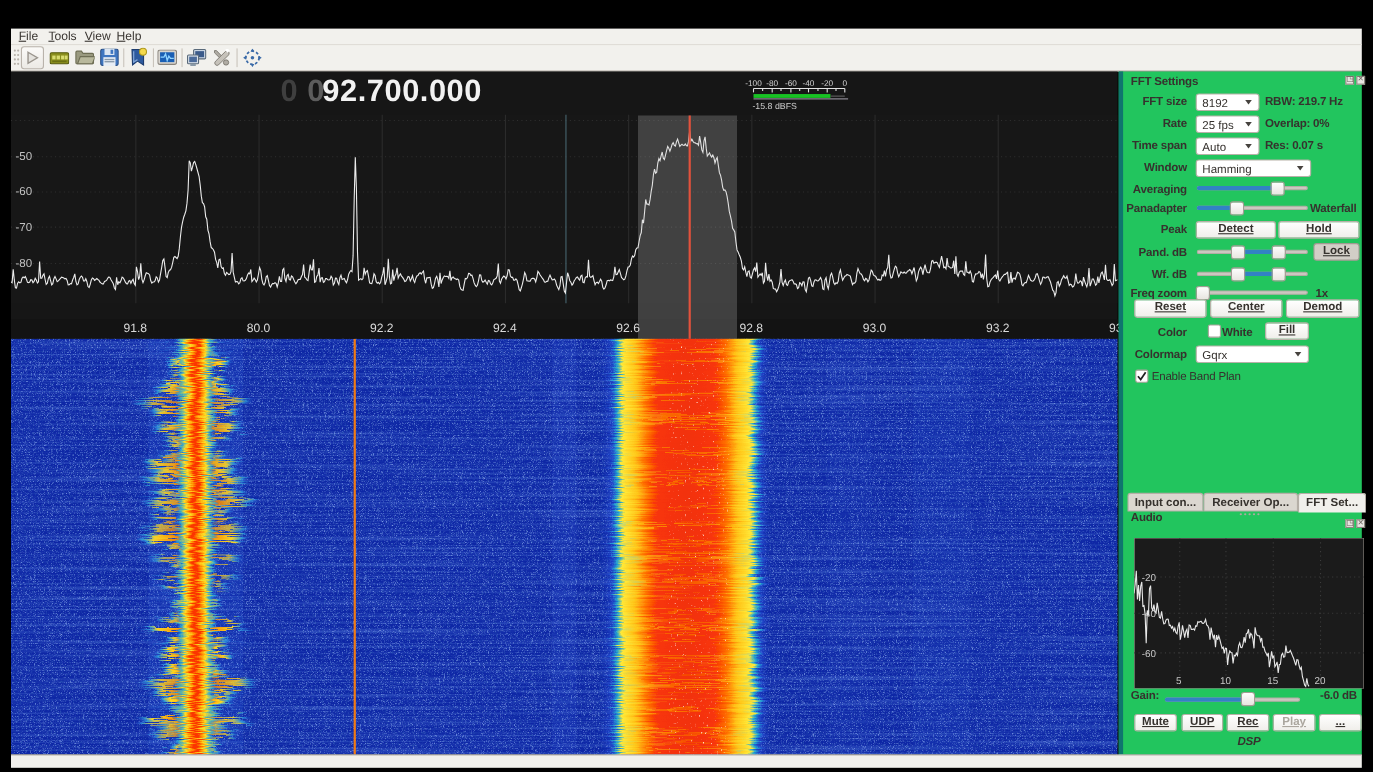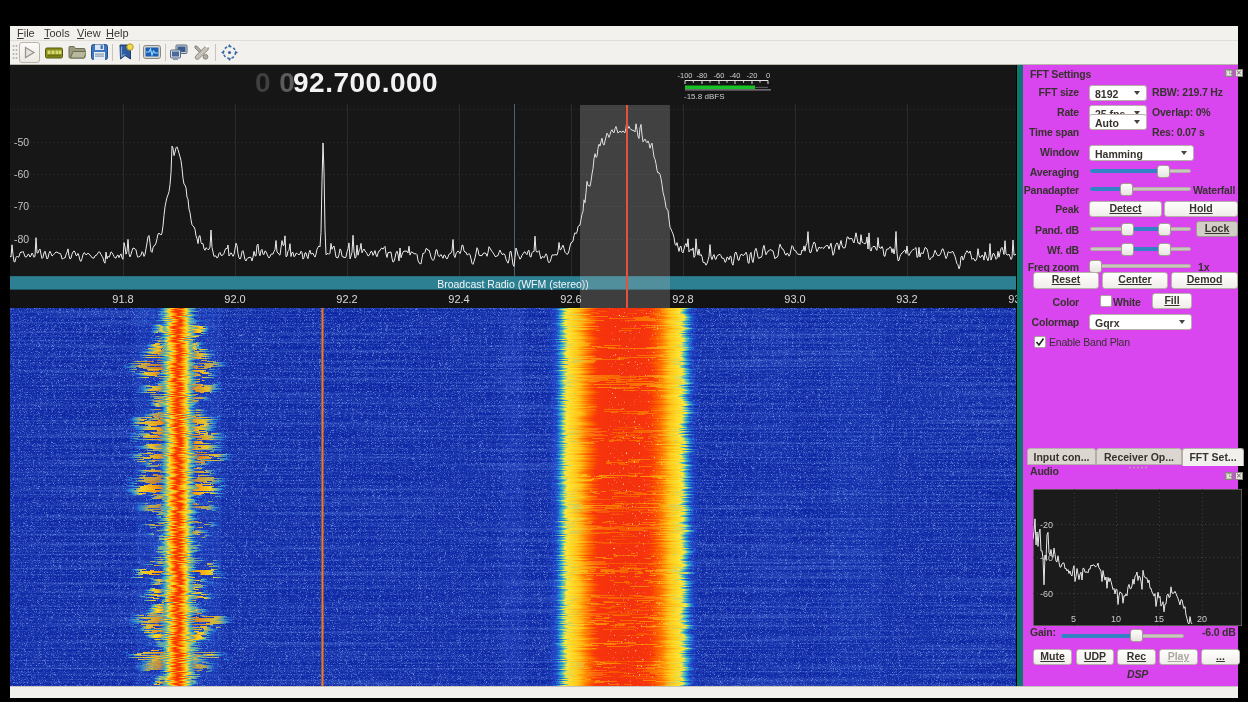--- a/index.html
+++ b/index.html
@@ -37,25 +37,25 @@
   
   #fscale { position:absolute; left:0; top:225px; width:1006px; height:28px; background:#131313; }
   .fl { position:absolute; top:3px; color:#dadada; font-size:11px; transform:translateX(-50%); }
   
   #wf { position:absolute; left:0; top:243px; width:1006px; height:378px; }
   
   #fover { position:absolute; left:570px; top:40px; width:90px; height:203px;
     background:rgba(190,190,190,0.25); }
   #redline { position:absolute; left:616px; top:40px; width:2px; height:203px; background:#e2523c; }
   
-  #panel { position:absolute; left:1007px; top:65px; width:221px; height:621px; background:#d946ef;
-    border-left:6px solid #0f766e; font-size:11px; color:#36322e; }
+  #panel { position:absolute; left:1007px; top:65px; width:221px; height:621px; background:#22c55e;
+    border-left:4px solid #0f766e; font-size:11px; color:#36322e; }
   .lbl { position:absolute; font-weight:bold; color:#36322e; white-space:nowrap; font-size:10.5px; letter-spacing:-0.2px; }
   .combo { position:absolute; background:#fff; border:1px solid #b8b1a8; border-radius:3px;
-    font-weight:bold; font-size:10.5px; color:#36322e; padding:1.5px 0 0 5px; }
+    font-weight:normal; font-size:10.5px; color:#36322e; padding:1.5px 0 0 5px; }
   .combo .arr { position:absolute; right:6px; top:5px; width:0; height:0;
     border-left:3.5px solid transparent; border-right:3.5px solid transparent; border-top:4px solid #46423e; }
   .btn { position:absolute; background:linear-gradient(#ffffff,#f0eeea); border:1px solid #b8b1a8;
     border-radius:3px; font-weight:bold; font-size:10.5px; color:#36322e; text-align:center;text-decoration:underline; }
   .groove { position:absolute; height:4px; background:#cbc7c0; border-radius:2px;
     border:1px solid #b3ada5; }
   .gfill { position:absolute; height:4px; background:#3282c4; border-radius:2px; }
   .handle { position:absolute; width:13px; height:13px; background:linear-gradient(#fdfdfd,#e8e5e0);
     border:1px solid #a39d94; border-radius:3px; }
   .cb { position:absolute; width:12px; height:12px; background:#fff; border:1px solid #aaa49b;
@@ -217,26 +217,23 @@
 </g>
 <path d="M504.5 0 V172" stroke="#47656f" stroke-width="1"></path>
 <g font-size="10.5" fill="#c2c2c2" font-family="Liberation Sans, sans-serif">
   <text x="4" y="41.5">-50</text>
   <text x="4" y="73.5">-60</text>
   <text x="4" y="106">-70</text>
   <text x="4" y="138.5">-80</text>
 </g>
 <polyline points="0,152.2 1,153.0 2,140.8 3,150.5 4,157.7 5,157.9 6,153.5 7,152.2 8,153.2 9,152.7 10,149.0 11,147.8 12,148.5 13,147.4 14,149.7 15,152.7 16,153.0 17,152.4 18,150.3 19,150.5 20,153.0 21,151.8 22,149.0 23,150.6 24,153.3 25,152.2 26,133.7 27,148.9 28,148.9 29,146.3 30,145.0 31,150.1 32,154.5 33,153.5 34,149.0 35,147.2 36,151.1 37,155.0 38,153.9 39,149.4 40,147.3 41,149.5 42,152.0 43,151.3 44,150.2 45,149.1 46,148.0 47,148.2 48,148.7 49,149.5 50,149.2 51,150.9 52,154.9 53,154.8 54,153.8 55,154.0 56,150.6 57,148.3 58,144.9 59,151.9 60,155.0 61,154.2 62,150.1 63,148.0 64,146.9 65,148.1 66,151.5 67,151.5 68,149.4 69,152.1 70,156.5 71,157.4 72,154.5 73,150.6 74,148.7 75,149.3 76,150.9 77,150.1 78,149.2 79,150.1 80,150.9 81,152.6 82,153.4 83,154.1 84,154.1 85,151.8 86,151.4 87,150.7 88,148.7 89,147.8 90,148.3 91,150.6 92,152.2 93,154.0 94,157.8 95,159.2 96,148.1 97,154.9 98,152.2 99,153.2 100,151.1 101,147.9 102,148.6 103,150.3 104,152.5 105,153.9 106,154.1 107,151.6 108,151.0 109,153.6 110,151.3 111,149.9 112,153.8 113,155.3 114,138.6 115,142.8 116,150.2 117,147.4 118,135.4 119,149.8 120,152.9 121,150.4 122,146.7 123,144.0 124,144.4 125,144.8 126,145.9 127,151.0 128,153.4 129,152.4 130,152.4 131,151.2 132,147.7 133,148.7 134,152.4 135,150.5 136,144.7 137,139.0 138,132.9 139,131.5 140,138.8 141,147.4 142,148.4 143,143.7 144,141.7 145,141.2 146,139.1 147,134.7 148,130.0 149,129.2 150,130.1 151,131.1 152,129.0 153,121.8 154,111.5 155,102.7 156,97.8 157,93.5 158,90.8 159,87.7 160,80.7 161,68.7 162,42.1 163,44.1 164,51.6 165,48.0 166,43.8 167,42.8 168,45.7 169,49.2 170,52.8 171,56.5 172,64.3 173,74.3 174,80.2 175,81.1 176,83.9 177,93.1 178,95.3 179,105.2 180,108.5 181,115.7 182,120.9 183,121.9 184,123.0 185,125.3 186,131.8 187,134.5 188,139.6 189,132.2 190,131.6 191,138.4 192,140.0 193,139.5 194,144.7 195,146.3 196,143.7 197,144.5 198,145.7 199,145.3 200,143.0 201,126.0 202,143.4 203,148.0 204,152.4 205,151.9 206,152.1 207,154.1 208,153.1 209,149.4 210,148.4 211,151.3 212,151.4 213,150.8 214,149.3 215,146.0 216,144.3 217,144.9 218,141.0 219,152.0 220,150.7 221,148.8 222,150.2 223,152.3 224,150.5 225,145.1 226,139.2 227,141.7 228,149.7 229,153.8 230,155.1 231,152.9 232,147.7 233,146.6 234,150.9 235,155.6 236,157.0 237,154.7 238,153.6 239,153.9 240,153.0 241,153.6 242,156.9 243,153.2 244,147.3 245,151.8 246,151.9 247,141.5 248,140.1 249,149.2 250,151.8 251,146.5 252,145.4 253,150.2 254,150.5 255,146.9 256,147.6 257,150.1 258,152.4 259,154.0 260,152.5 261,150.3 262,150.0 263,150.1 264,147.4 265,145.6 266,136.5 267,148.1 268,148.8 269,150.4 270,151.1 271,143.8 272,136.6 273,141.2 274,141.3 275,131.8 276,152.7 277,152.1 278,147.2 279,146.2 280,139.7 281,152.5 282,148.6 283,148.4 284,152.7 285,152.0 286,149.3 287,149.3 288,150.4 289,150.5 290,150.1 291,147.2 292,148.7 293,155.1 294,153.6 295,148.8 296,148.9 297,152.6 298,154.6 299,148.5 300,146.2 301,150.1 302,149.6 303,149.2 304,151.6 305,153.1 306,150.1 307,145.3 308,143.3 309,141.9 310,142.9 311,128.4 312,76.8 313,39.0 314,67.1 315,125.2 316,150.7 317,150.0 318,149.3 319,150.3 320,149.2 321,139.4 322,145.3 323,142.9 324,142.0 325,147.0 326,153.1 327,153.7 328,153.8 329,150.5 330,144.9 331,146.5 332,152.1 333,153.4 334,152.7 335,154.0 336,152.8 337,147.9 338,144.8 339,138.9 340,154.9 341,151.9 342,148.3 343,131.3 344,147.2 345,154.1 346,153.4 347,141.1 348,151.2 349,147.0 350,145.1 351,139.4 352,148.8 353,146.5 354,145.0 355,147.0 356,148.2 357,149.7 358,151.9 359,151.5 360,149.7 361,147.3 362,147.7 363,151.4 364,149.4 365,146.6 366,150.9 367,152.8 368,149.1 369,146.9 370,146.5 371,144.6 372,144.0 373,145.2 374,143.5 375,142.4 376,149.8 377,153.5 378,148.6 379,148.6 380,148.2 381,148.1 382,154.3 383,158.1 384,157.4 385,153.8 386,148.9 387,147.2 388,150.3 389,156.9 390,144.0 391,153.7 392,150.5 393,148.2 394,146.9 395,147.3 396,147.1 397,147.3 398,149.0 399,142.2 400,151.1 401,148.4 402,147.8 403,149.1 404,149.4 405,150.1 406,149.5 407,150.6 408,156.4 409,158.8 410,159.6 411,159.9 412,154.3 413,149.2 414,149.5 415,148.3 416,144.6 417,144.7 418,146.3 419,146.1 420,149.0 421,153.2 422,155.2 423,156.5 424,155.3 425,151.3 426,145.8 427,145.9 428,151.1 429,152.5 430,151.9 431,150.5 432,152.5 433,154.3 434,151.0 435,151.4 436,154.2 437,155.0 438,153.0 439,150.2 440,149.7 441,149.0 442,146.8 443,135.5 444,151.5 445,153.5 446,149.8 447,148.1 448,147.0 449,147.8 450,149.6 451,146.7 452,141.1 453,141.4 454,146.9 455,148.2 456,148.2 457,150.8 458,150.7 459,149.5 460,150.8 461,154.7 462,159.3 463,160.4 464,157.4 465,153.8 466,149.2 467,143.7 468,145.9 469,151.2 470,151.5 471,151.6 472,151.7 473,149.5 474,149.0 475,149.1 476,149.6 477,152.3 478,148.5 479,142.7 480,144.1 481,146.0 482,147.4 483,148.9 484,150.2 485,152.4 486,152.6 487,151.8 488,151.6 489,148.4 490,146.1 491,148.5 492,150.4 493,150.3 494,149.6 495,151.1 496,155.2 497,157.3 498,159.2 499,156.0 500,147.7 501,147.3 502,153.8 503,160.6 504,162.4 505,153.2 506,144.0 507,146.9 508,151.2 509,152.6 510,155.2 511,153.9 512,151.2 513,149.9 514,148.2 515,147.8 516,149.5 517,150.7 518,147.0 519,146.3 520,152.7 521,153.0 522,148.7 523,147.5 524,147.8 525,132.2 526,147.2 527,148.1 528,147.7 529,146.6 530,151.1 531,154.8 532,152.9 533,152.5 534,153.8 535,152.0 536,149.8 537,151.7 538,157.1 539,158.8 540,157.8 541,154.9 542,151.1 543,150.8 544,151.3 545,150.5 546,150.8 547,151.1 548,147.7 549,138.5 550,145.7 551,145.6 552,143.2 553,141.1 554,144.5 555,148.2 556,149.4 557,150.3 558,149.8 559,146.8 560,142.0 561,138.7 562,138.5 563,137.0 564,131.6 565,128.7 566,129.8 567,128.1 568,122.9 569,121.4 570,121.2 571,115.4 572,110.2 573,107.4 574,95.8 575,98.8 576,88.7 577,77.3 578,81.6 579,81.5 580,82.4 581,77.3 582,70.0 583,64.5 584,54.9 585,49.7 586,53.4 587,52.5 588,44.2 589,40.2 590,42.1 591,37.7 592,34.2 593,39.8 594,41.1 595,37.0 596,33.0 597,29.1 598,30.8 599,33.4 600,30.6 601,27.2 602,25.7 603,28.1 604,28.8 605,24.7 606,22.5 607,25.9 608,29.1 609,27.9 610,27.2 611,28.1 612,28.2 613,26.9 614,28.4 615,28.6 616,24.3 617,14.8 618,24.4 619,22.5 620,24.5 621,25.7 622,25.8 623,26.7 624,26.6 625,28.0 626,19.8 627,25.5 628,32.3 629,34.5 630,24.0 631,20.4 632,30.7 633,37.9 634,36.4 635,35.0 636,37.3 637,38.8 638,36.9 639,39.4 640,44.2 641,41.0 642,39.1 643,46.1 644,53.0 645,55.3 646,59.7 647,66.3 648,69.0 649,68.7 650,70.2 651,74.6 652,80.7 653,88.2 654,92.2 655,96.8 656,103.5 657,105.0 658,106.8 659,115.7 660,123.2 661,125.1 662,127.6 663,129.9 664,133.4 665,140.1 666,141.4 667,138.6 668,143.3 669,147.4 670,142.8 671,142.2 672,147.8 673,148.9 674,145.1 675,141.2 676,139.5 677,142.9 678,134.7 679,147.9 680,146.5 681,145.1 682,146.4 683,143.9 684,153.4 685,151.8 686,134.8 687,146.4 688,151.1 689,145.1 690,151.6 691,150.5 692,152.6 693,158.2 694,158.7 695,158.8 696,161.2 697,159.5 698,156.4 699,152.4 700,140.6 701,152.7 702,155.6 703,152.3 704,150.6 705,154.8 706,155.4 707,152.2 708,151.1 709,150.7 710,150.3 711,151.7 712,154.2 713,154.1 714,154.6 715,158.3 716,157.5 717,153.0 718,153.7 719,155.8 720,152.3 721,152.4 722,159.3 723,161.2 724,154.9 725,148.8 726,148.1 727,151.1 728,155.9 729,156.4 730,152.3 731,150.4 732,150.6 733,151.4 734,151.2 735,150.0 736,148.3 737,150.8 738,158.7 739,159.3 740,150.5 741,148.4 742,155.7 743,158.5 744,152.8 745,146.2 746,144.3 747,148.0 748,153.1 749,154.6 750,153.1 751,153.7 752,151.7 753,144.2 754,141.3 755,146.5 756,150.8 757,148.9 758,147.1 759,146.8 760,145.5 761,145.9 762,146.5 763,147.0 764,151.0 765,154.8 766,153.3 767,153.4 768,152.0 769,144.3 770,140.2 771,142.7 772,144.8 773,145.0 774,146.9 775,150.0 776,151.2 777,149.1 778,149.8 779,152.2 780,150.5 781,145.8 782,141.6 783,142.6 784,146.0 785,146.7 786,147.1 787,149.2 788,150.6 789,149.9 790,150.8 791,150.4 792,146.0 793,146.8 794,141.9 795,147.2 796,141.2 797,139.3 798,127.6 799,144.5 800,148.7 801,148.4 802,144.3 803,140.6 804,138.0 805,138.9 806,144.1 807,147.6 808,145.6 809,143.1 810,143.9 811,144.2 812,143.3 813,144.3 814,144.2 815,142.5 816,142.1 817,141.1 818,142.0 819,144.9 820,142.1 821,139.2 822,145.3 823,151.3 824,149.1 825,143.1 826,140.5 827,138.9 828,140.8 829,145.6 830,140.5 831,136.5 832,141.5 833,143.7 834,143.9 835,143.9 836,139.9 837,133.4 838,132.8 839,135.2 840,134.6 841,134.3 842,134.7 843,137.2 844,139.0 845,133.9 846,128.8 847,133.8 848,139.3 849,138.7 850,140.4 851,130.7 852,138.3 853,138.5 854,139.6 855,139.6 856,139.1 857,133.0 858,145.0 859,128.9 860,145.2 861,147.1 862,143.6 863,142.5 864,142.5 865,142.5 866,145.4 867,146.3 868,133.6 869,143.3 870,143.6 871,144.5 872,142.5 873,144.9 874,151.9 875,152.3 876,147.2 877,145.0 878,145.1 879,144.5 880,142.8 881,143.5 882,148.7 883,144.7 884,150.0 885,144.7 886,127.5 887,149.2 888,156.7 889,156.3 890,152.4 891,150.3 892,149.0 893,148.2 894,146.8 895,146.0 896,149.5 897,142.0 898,150.2 899,151.5 900,149.4 901,147.9 902,146.7 903,145.4 904,145.5 905,144.4 906,143.6 907,153.4 908,152.8 909,143.4 910,153.0 911,149.1 912,148.8 913,149.8 914,146.7 915,143.5 916,143.9 917,145.0 918,148.7 919,154.8 920,155.8 921,153.8 922,152.8 923,152.9 924,149.8 925,146.3 926,148.5 927,150.8 928,151.5 929,151.7 930,150.8 931,148.7 932,145.3 933,144.8 934,147.7 935,151.4 936,154.5 937,152.5 938,148.1 939,147.9 940,148.9 941,148.5 942,147.7 943,147.6 944,150.1 945,152.4 946,156.1 947,159.8 948,160.8 949,164.9 950,162.0 951,152.9 952,152.0 953,156.1 954,154.2 955,150.2 956,148.6 957,146.7 958,148.6 959,149.0 960,147.0 961,151.2 962,155.4 963,154.4 964,154.8 965,156.9 966,156.4 967,153.8 968,144.7 969,151.6 970,153.5 971,153.0 972,151.2 973,151.9 974,156.1 975,147.9 976,151.5 977,154.3 978,156.7 979,152.7 980,139.6 981,156.1 982,153.1 983,149.6 984,149.6 985,152.3 986,155.3 987,154.2 988,147.4 989,153.2 990,148.7 991,144.5 992,143.4 993,146.4 994,150.5 995,136.7 996,149.7 997,151.0 998,150.9 999,150.2 1000,152.7 1001,155.5 1002,154.0 1003,136.0 1004,151.2 1005,150.7 1006,150.2" fill="none" stroke="#ececec" stroke-width="1"></polyline>
 </svg>
-    <div id="band">
-        <span>Broadcast Radio (WFM (stereo))</span>
-      </div>
     <div id="fscale">
       <span class="fl" style="left:113px;">91.8</span>
-      <span class="fl" style="left:225px;">92.0</span>
+      <span class="fl" style="left:225px;">80.0</span>
       <span class="fl" style="left:337px;">92.2</span>
       <span class="fl" style="left:449px;">92.4</span>
       <span class="fl" style="left:561px;">92.6</span>
       <span class="fl" style="left:673px;">92.8</span>
       <span class="fl" style="left:785px;">93.0</span>
       <span class="fl" style="left:897px;">93.2</span>
       <span class="fl" style="left:1009px;">93.4</span>
     </div>
     <svg id="wf" width="1006" height="378">
         <defs>
@@ -482,21 +479,21 @@
 
 <span class="lbl" style="right:159px;top:21px;">FFT size</span>
 <div class="combo" style="left:66px;top:20px;width:58px;height:16px;">8192<span class="arr"></span></div>
 <span class="lbl" style="left:129px;top:21px;">RBW: 219.7 Hz</span>
 
 <span class="lbl" style="right:159px;top:41px;">Rate</span>
 <div class="combo" style="left:66px;top:40px;width:58px;height:16px;">25 fps<span class="arr"></span></div>
 <span class="lbl" style="left:129px;top:41px;">Overlap: 0%</span>
 
 <span class="lbl" style="right:159px;top:61px;">Time span</span>
-<div class="combo" style="left:66px;top:49px;width:58px;height:16px;">Auto<span class="arr"></span></div>
+<div class="combo" style="left:66px;top:60px;width:58px;height:16px;">Auto<span class="arr"></span></div>
 <span class="lbl" style="left:129px;top:61px;">Res: 0.07 s</span>
 
 <span class="lbl" style="right:159px;top:81px;">Window</span>
 <div class="combo" style="left:66px;top:80px;width:105px;height:16px;">Hamming<span class="arr"></span></div>
 
 <span class="lbl" style="right:159px;top:101px;">Averaging</span>
 <div class="groove" style="left:67px;top:104px;width:101px;"></div>
 <div class="gfill" style="left:67px;top:104px;width:74px;"></div>
 <div class="handle" style="left:134px;top:100px;"></div>
 

